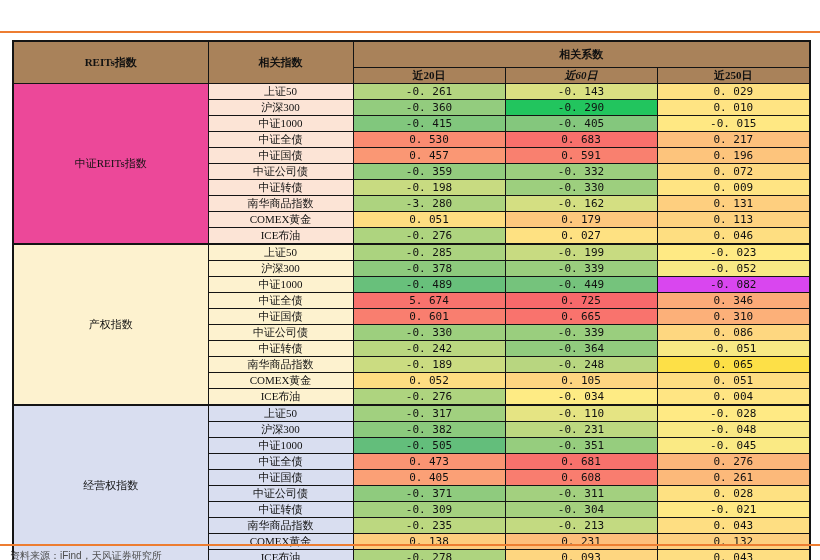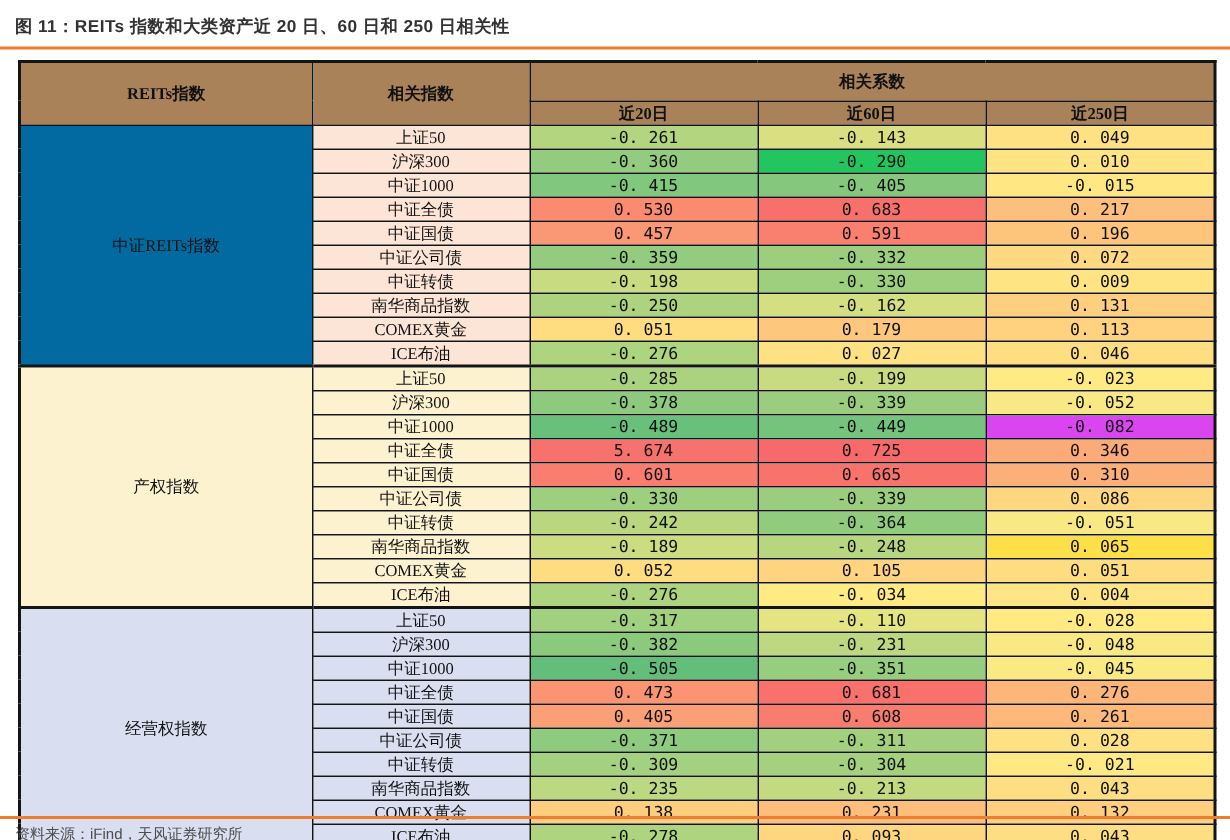--- a/index.html
+++ b/index.html
@@ -23,50 +23,49 @@
   tbody tr{height:15.4px;}
   td.group-cell{font-size:11px;}
   td.label-cell{font-size:11px;}
   td.value-cell{font-family:"DejaVu Sans Mono", monospace;font-size:10.5px;}
   tr.group-start td{border-top:2px solid #141414;}
 </style>
 </head>
 <body>
 
 <div class="page">
-  <div class="fig-title">图 11：REITs 指数和大类资产近 20 日、60 日和 250 日相关性</div>
   <div class="rule rule-top" style="background: rgb(237, 125, 49);"></div>
 
   <table class="corr">
     <colgroup>
       <col style="width:195px">
         <col style="width:145px">
       <col style="width:152px">
         <col style="width:152px">
         <col style="width:153px">
     </colgroup>
     <thead>
       <tr class="hdr1">
         <th rowspan="2" style="background: rgb(169, 130, 90);">REITs指数</th>
         <th rowspan="2" style="background: rgb(169, 130, 90);">相关指数</th>
         <th colspan="3" style="background: rgb(169, 130, 90);">相关系数</th>
       </tr>
       <tr class="hdr2">
         <th style="background: rgb(169, 130, 90);">近20日</th>
-        <th style="background: rgb(169, 130, 90);">近60日</th>
+        <th style="background: rgb(169, 130, 90); font-style: italic;">近60日</th>
         <th style="background: rgb(169, 130, 90);">近250日</th>
       </tr>
     </thead>
     <tbody>
         <tr class="">
-          <td class="group-cell" rowspan="10" style="background:#0369a1">中证REITs指数</td>
+          <td class="group-cell" rowspan="10" style="background:#ec4899">中证REITs指数</td>
           <td class="label-cell" style="background:#FCE4D6">上证50</td>
           <td class="value-cell" style="background:#b3d580">-0. 261</td>
           <td class="value-cell" style="background:#dae082">-0. 143</td>
-          <td class="value-cell" style="background:#fee182">0. 049</td>
+          <td class="value-cell" style="background:#fee182">0. 029</td>
         </tr>
         <tr class="">
           <td class="label-cell" style="background:#FCE4D6">沪深300</td>
           <td class="value-cell" style="background:#93cc7e">-0. 360</td>
           <td class="value-cell" style="background:#22c55e">-0. 290</td>
           <td class="value-cell" style="background:#ffe483">0. 010</td>
         </tr>
         <tr class="">
           <td class="label-cell" style="background:#FCE4D6">中证1000</td>
           <td class="value-cell" style="background:#81c77d">-0. 415</td>
@@ -92,21 +91,21 @@
           <td class="value-cell" style="background:#fed981">0. 072</td>
         </tr>
         <tr class="">
           <td class="label-cell" style="background:#FCE4D6">中证转债</td>
           <td class="value-cell" style="background:#c8db81">-0. 198</td>
           <td class="value-cell" style="background:#9dcf7e">-0. 330</td>
           <td class="value-cell" style="background:#ffe483">0. 009</td>
         </tr>
         <tr class="">
           <td class="label-cell" style="background:#FCE4D6">南华商品指数</td>
-          <td class="value-cell" style="background:#add37f">-0. 250</td>
+          <td class="value-cell" style="background:#add37f">-3. 280</td>
           <td class="value-cell" style="background:#d4df82">-0. 162</td>
           <td class="value-cell" style="background:#fecf7f">0. 131</td>
         </tr>
         <tr class="">
           <td class="label-cell" style="background:#FCE4D6">COMEX黄金</td>
           <td class="value-cell" style="background:#fedd81">0. 051</td>
           <td class="value-cell" style="background:#fdc77d">0. 179</td>
           <td class="value-cell" style="background:#fed27f">0. 113</td>
         </tr>
         <tr class="">

